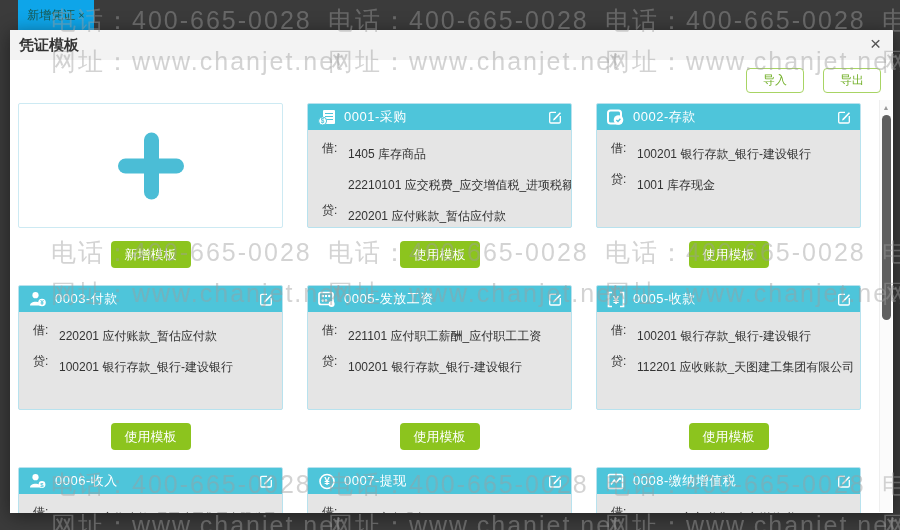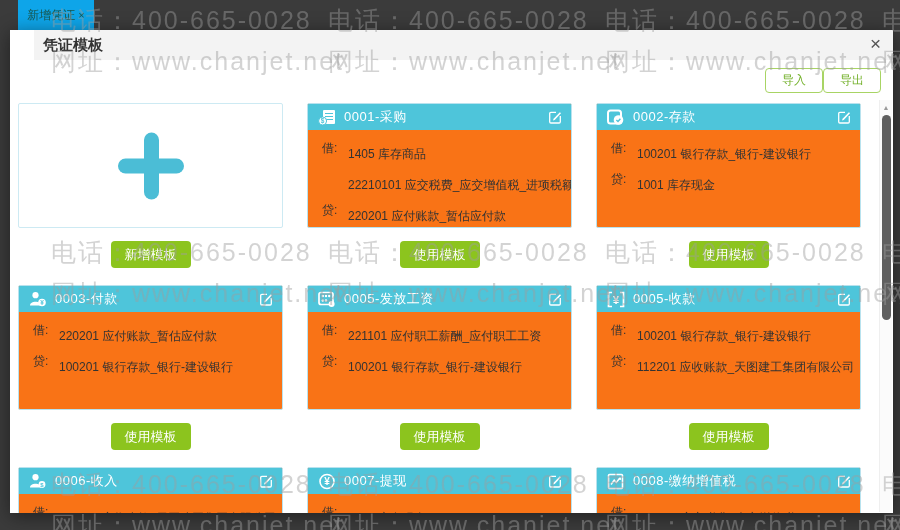--- a/index.html
+++ b/index.html
@@ -6,37 +6,37 @@
   body { font-family: "Liberation Sans", "DejaVu Sans", sans-serif; background:#222; }
   .stage { position:relative; width:900px; height:530px; background:#3b3b3b; overflow:hidden; }
 
   
   .bg-tab { position:absolute; left:18px; top:0; width:76px; height:30px; background:#0ea5e9;
             color:#19564d; font-size:12px; display:flex; align-items:center; justify-content:center; gap:3px; z-index:1; }
   .bg-tab .tab-x { font-size:11px; }
 
   
   .modal { position:absolute; left:10px; top:30px; width:883px; height:483px; background:#fff;
-           box-shadow:0 3px 18px rgba(0,0,0,.45); z-index:2;padding-left:24px; }
+           box-shadow:0 3px 18px rgba(0,0,0,.45); z-index:2; }
   .modal-header { position:relative; height:30px; background:#f3f3f3; display:flex; align-items:center; z-index:6; }
   .modal-title { font-size:15px; font-weight:bold; color:#333; padding-left:9px; }
   .modal-close { position:absolute; right:12px; top:3px; font-size:19px; color:#555; cursor:pointer; line-height:22px; }
 
   .toolbar { position:relative; height:40px; display:flex; align-items:center; justify-content:flex-end;
-             padding-right:12px; gap:0; z-index:6; }
+             padding-right:12px; gap:19px; z-index:6; }
   .btn-outline { min-width:58px; height:25px; background:#fff; border:1px solid #a8d464; border-radius:4px;
                  color:#72b029; font-size:12px; cursor:pointer; padding:0 14px; }
 
   
   .content { position:absolute; left:0; top:70px; width:868px; height:413px; overflow:hidden; }
   .grid { display:grid; grid-template-columns:repeat(3,265px); column-gap:24px; row-gap:17px;
           padding:3px 0 0 8px; }
   .cell { display:flex; flex-direction:column; align-items:center; }
 
-  .card { width:265px; height:125px; background:#f97316; border:1px solid #b8e2ee; border-radius:2px; overflow:hidden; }
+  .card { width:265px; height:125px; background:#e5e5e5; border:1px solid #b8e2ee; border-radius:2px; overflow:hidden; }
   .card-header { position:relative; height:26px; background:#4ec5da; display:flex; align-items:center;
                  padding:0 9px; z-index:6; }
   .card-icon { width:19px; height:17px; display:flex; align-items:center; justify-content:center; }
   .card-title { color:#fff; font-size:13px; margin-left:8px; flex:1; letter-spacing:.5px; }
   .edit-icon { cursor:pointer; display:flex; align-items:center; }
   .card-body { padding:11px 8px 0 14px; }
   .line { display:flex; margin-bottom:11px; line-height:14px; }
   .line-label { width:26px; flex:none; font-size:12px; color:#333; }
   .line-text { font-size:12px; color:#333; white-space:nowrap;margin-top:6px; }
 

